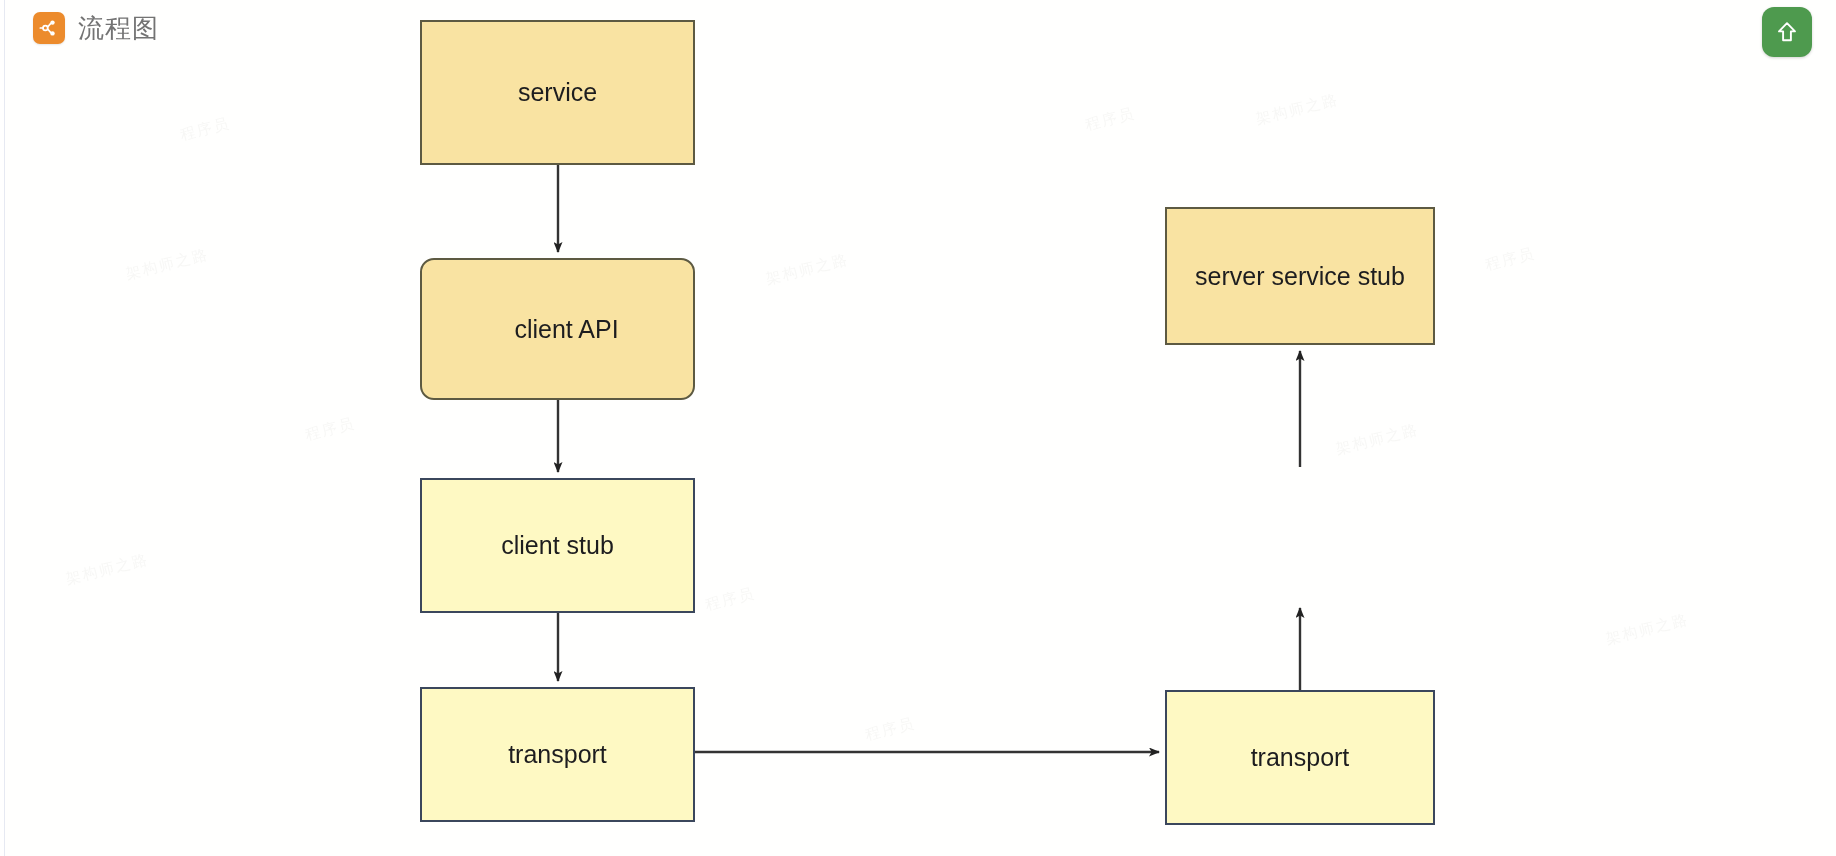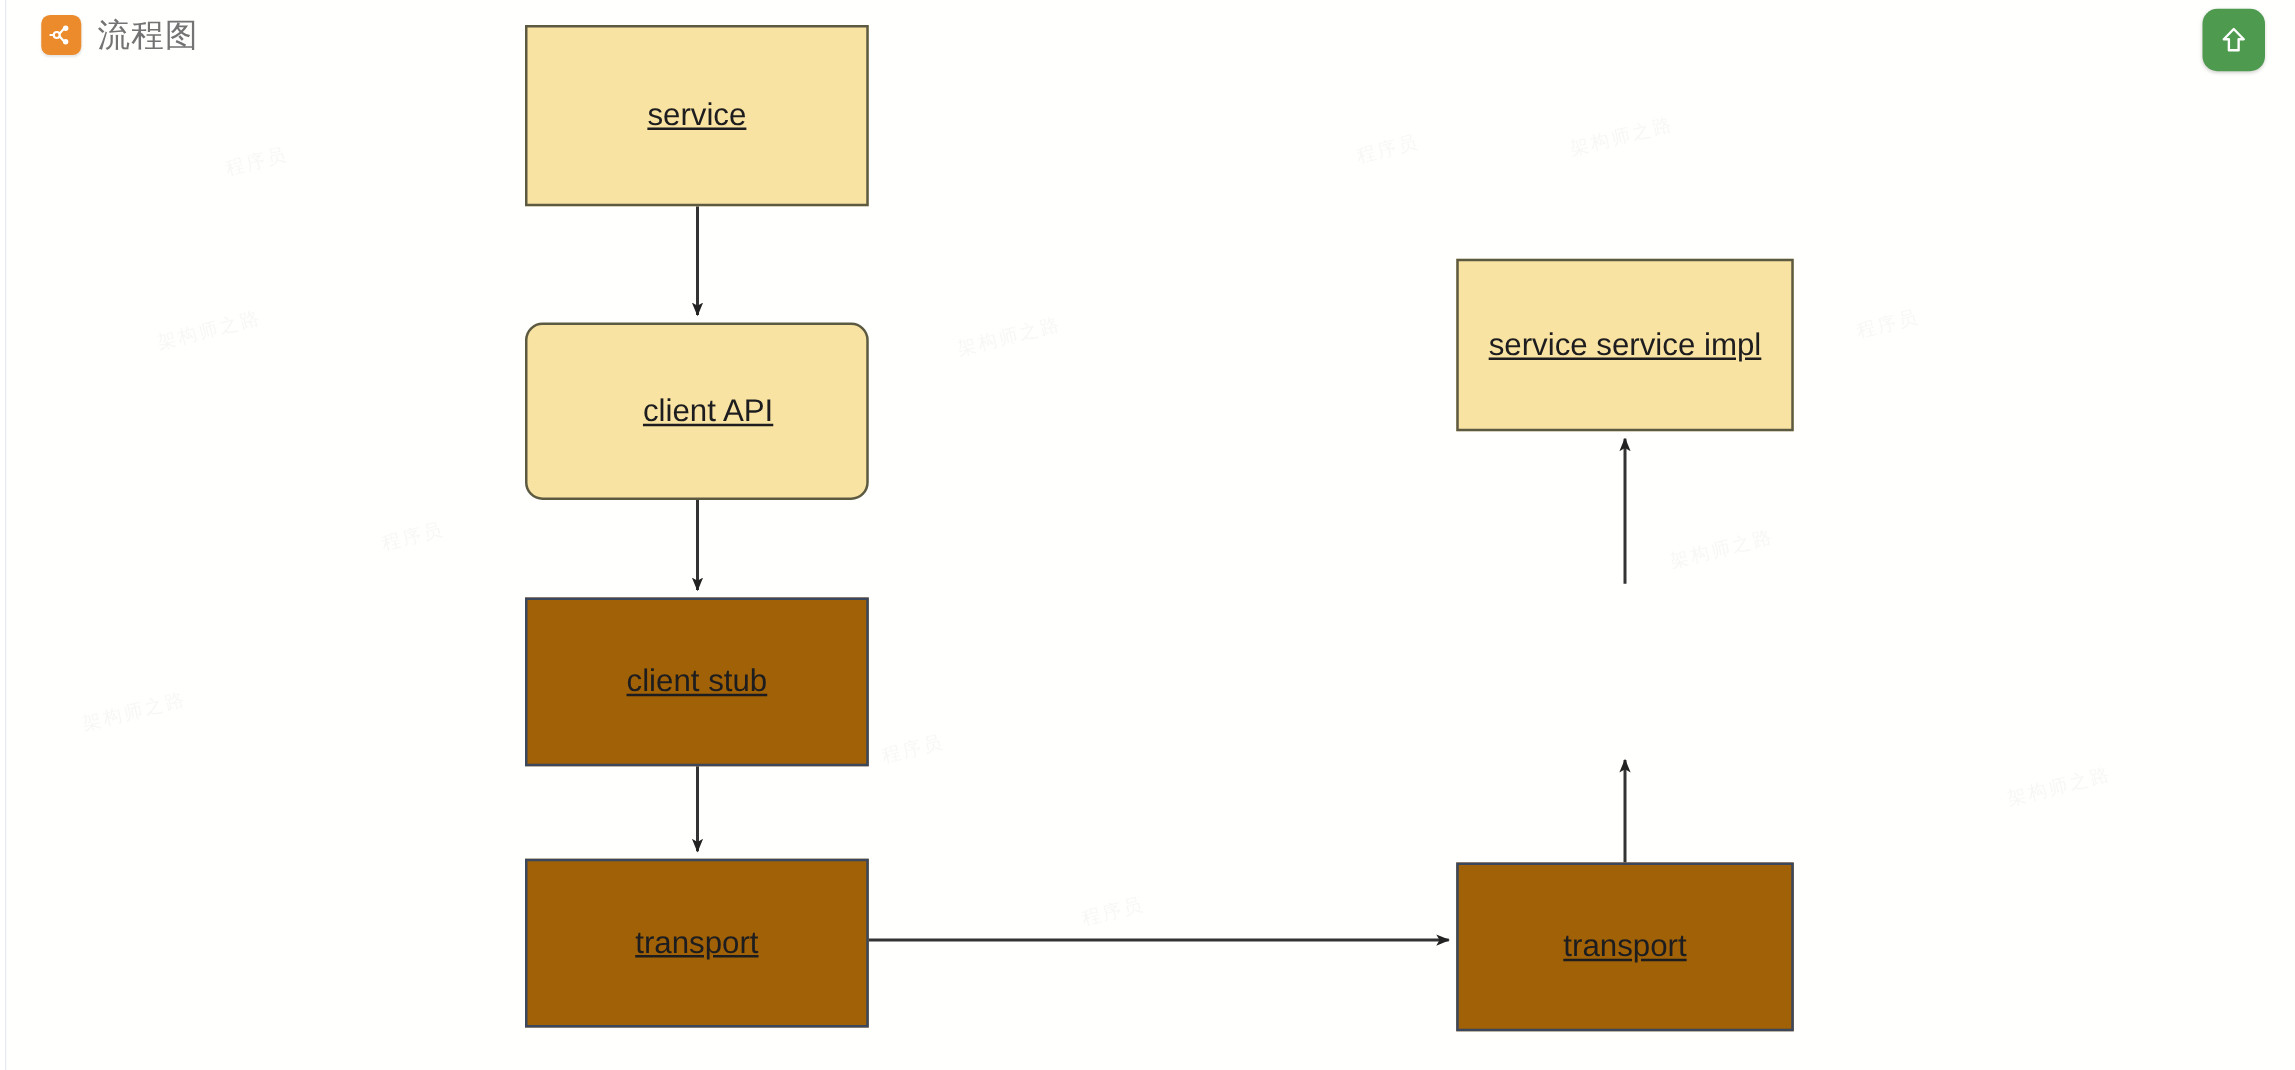--- a/index.html
+++ b/index.html
@@ -115,28 +115,27 @@
     box-sizing: border-box;
     display: flex;
     align-items: center;
     justify-content: center;
     text-align: right;
     font-size: 25px;
     line-height: 1.15;
     color: #1d1d1f;
     padding: 0 10px;
     z-index: 5;
-    text-decoration: underline;
   }
   .node.yellow {
     background: #f9e3a2;
     border: 2px solid #5d5a42;
   }
   .node.blue {
-    background: #a16207;
+    background: #fef9c3;
     border: 2px solid #3b475c;
   }
   .node.rounded { border-radius: 14px; padding-left: 28px; }
 </style>
 </head>
 <body>
 
 <div class="app-card">
 
   <div class="watermark-layer" id="watermark-layer">
@@ -210,21 +209,21 @@
 
     <div class="node blue" style="left:415px; top:478px; width:275px; height:135px;">
       <span>client stub</span>
     </div>
 
     <div class="node blue" style="left:415px; top:687px; width:275px; height:135px;">
       <span>transport</span>
     </div>
 
     <div class="node yellow" style="left:1160px; top:207px; width:270px; height:138px;">
-      <span>service service impl</span>
+      <span>server service stub</span>
     </div>
 
 
     <div class="node blue" style="left:1160px; top:690px; width:270px; height:135px;">
       <span>transport</span>
     </div>
 
   </div>
 </div>
 

